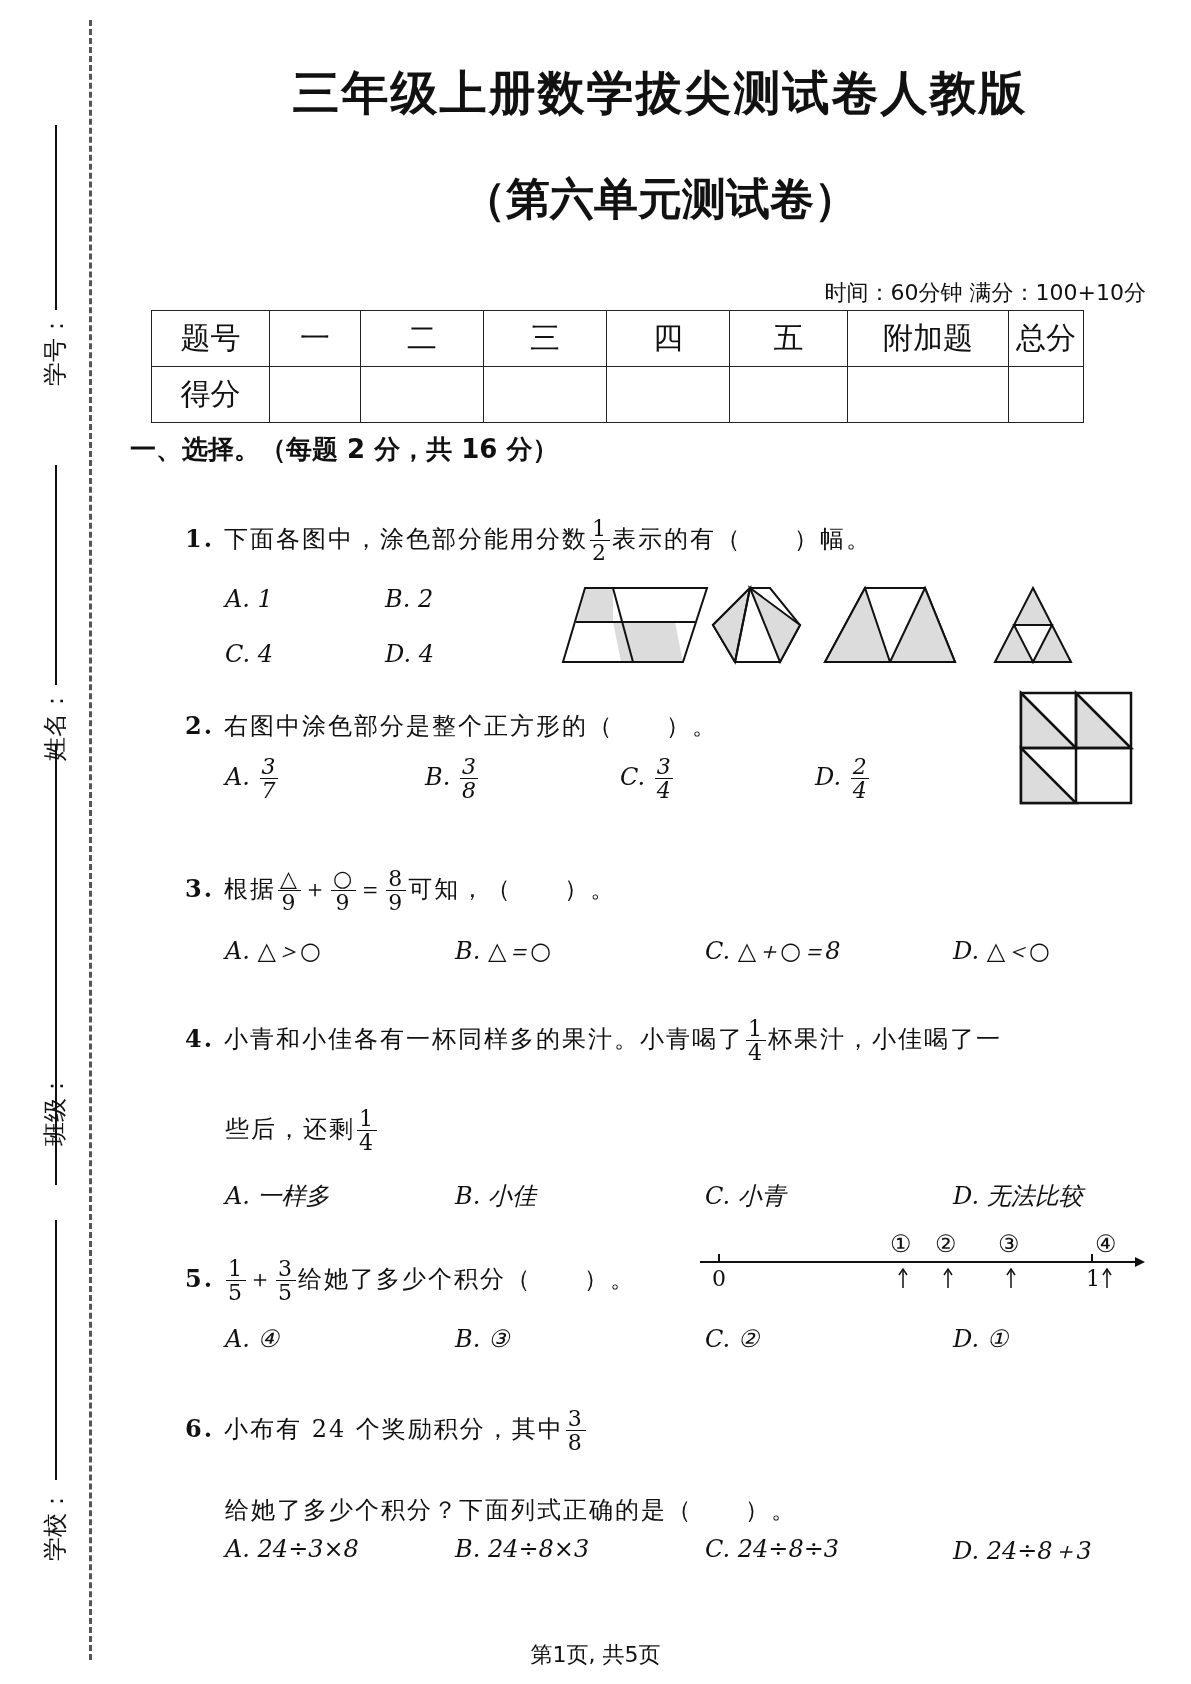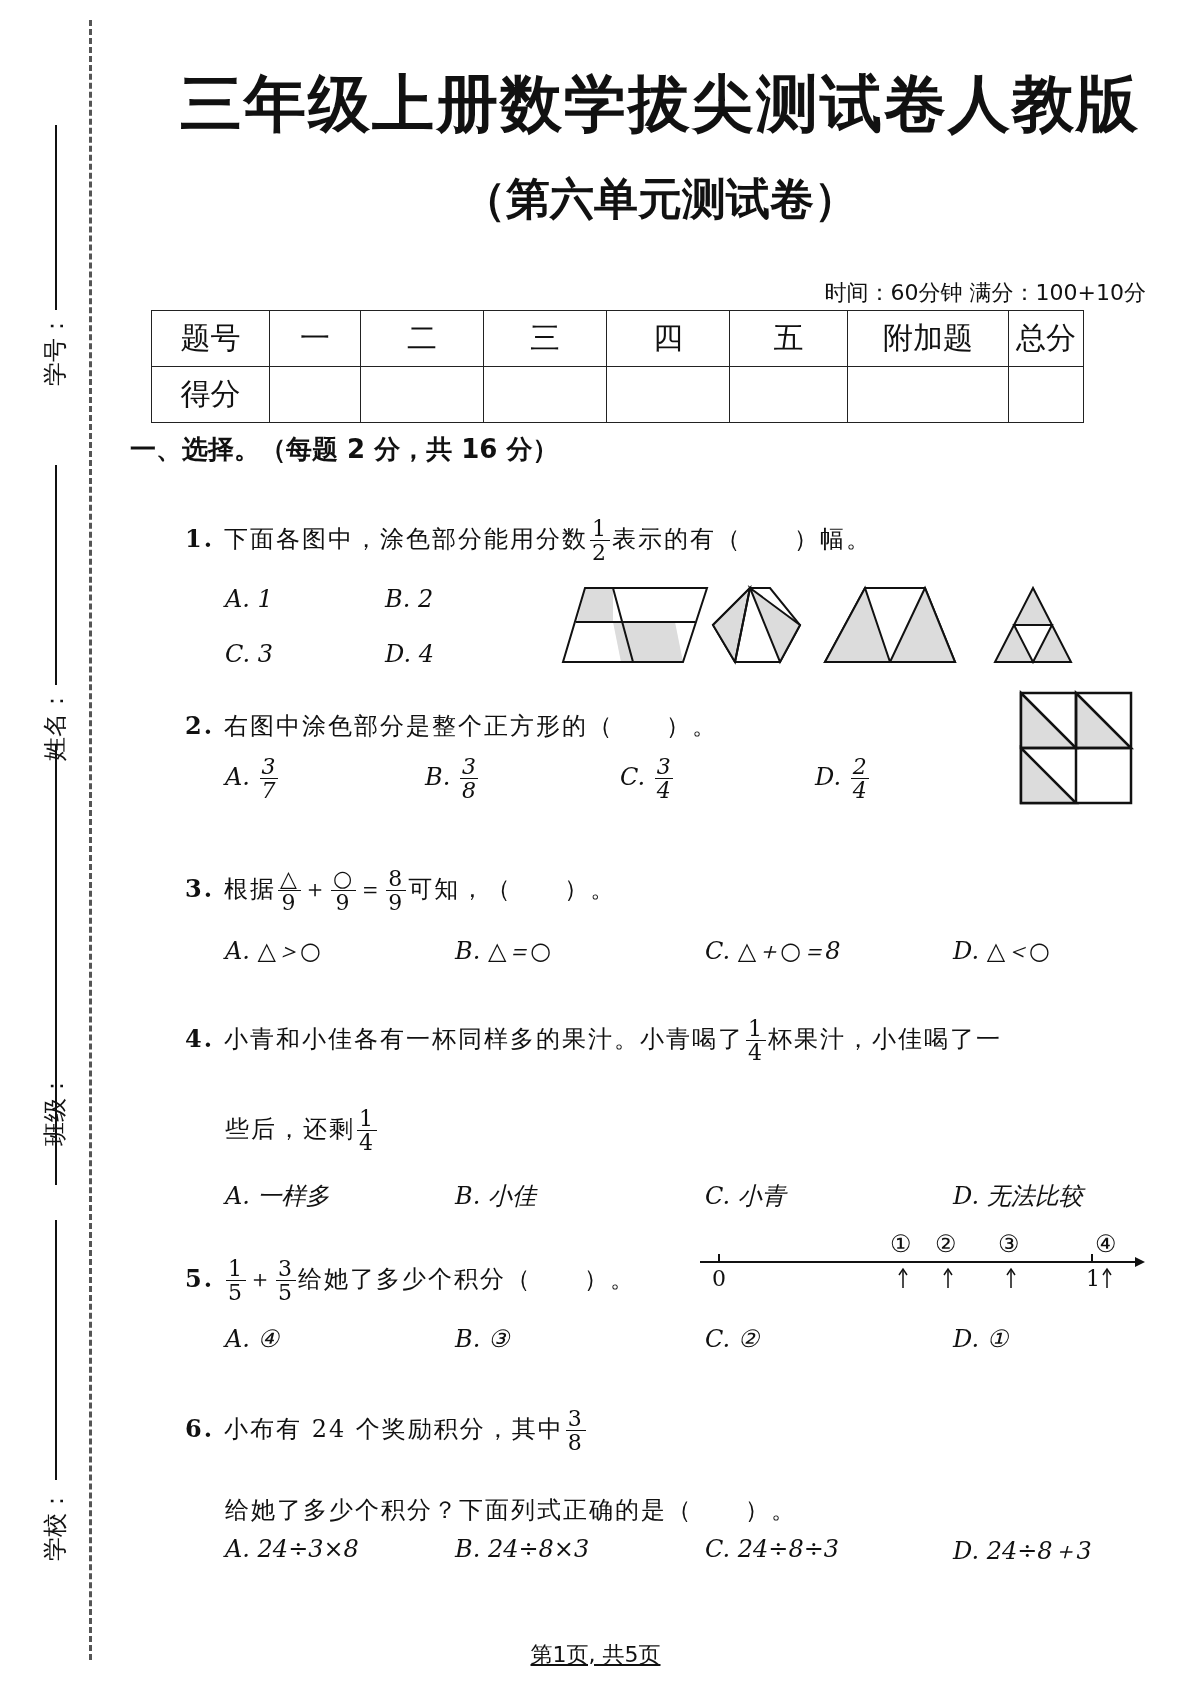--- a/index.html
+++ b/index.html
@@ -3,32 +3,32 @@
 <meta charset="utf-8">
 <style>
   html, body { margin:0; padding:0; background:#fff; }
   body { width:1191px; height:1684px; position:relative; overflow:hidden; color:#111;
          font-family:"DejaVu Serif","Liberation Serif",serif; }
   .sans { font-family:"DejaVu Sans","Liberation Sans",sans-serif; }
   .abs { position:absolute; }
   .dash-line { position:absolute; left:89px; top:20px; width:0; height:1640px; border-left:3px dashed #555; }
   .side-field { position:absolute; left:55px; width:0; border-left:2px solid #111; }
   .side-label { position:absolute; left:30px; width:50px; font-size:24px; transform:rotate(-90deg); transform-origin:center; text-align:center; white-space:nowrap; }
-  .title { position:absolute; left:170px; top:62px; width:980px; text-align:center; font-size:62px; font-weight:bold; letter-spacing:2px; }
+  .title { position:absolute; left:170px; top:62px; width:980px; text-align:center; font-size:47px; font-weight:bold; letter-spacing:2px; }
   .subtitle { position:absolute; left:170px; top:170px; width:980px; text-align:center; font-size:44px; font-weight:bold; }
   .meta { position:absolute; right:45px; top:278px; font-size:22px; }
   table.score { position:absolute; left:151px; top:310px; width:933px; border-collapse:collapse; }
   table.score td { border:1.5px solid #222; height:53px; text-align:center; font-size:30px; }
   .sec { position:absolute; left:130px; top:432px; font-size:26px; font-weight:bold; }
   .q { position:absolute; font-size:24px; letter-spacing:2px; white-space:nowrap;margin-top:12px; }
   .qn { font-weight:bold; margin-right:10px; }
   .frac { display:inline-flex; flex-direction:column; align-items:center; vertical-align:middle; margin:0 2px; font-size:22px; line-height:1.05; }
   .frac .num { border-bottom:1.5px solid #111; padding:0 2px; }
   .opt { position:absolute; font-size:24px; white-space:nowrap;font-style:italic; }
-  .footer { position:absolute; left:0; width:1191px; top:1640px; text-align:center; font-size:22px;text-decoration:underline; }
+  .footer { position:absolute; left:0; width:1191px; top:1640px; text-align:center; font-size:22px; }
 </style>
 </head>
 <body>
 
 <div class="dash-line"></div>
 
 <div class="side-field" style="top:125px;height:185px"></div>
 <div class="side-label sans" style="top:345px">学号：</div>
 <div class="side-field" style="top:465px;height:220px"></div>
 <div class="side-label sans" style="top:720px">姓名：</div>
@@ -69,21 +69,21 @@
 <div class="sec sans">一、选择。（每题 2 分，共 16 分）</div>
 
 <div class="q" style="left:185px;top:505px">
   <span class="qn">1.</span><span>下面各图中，涂色部分能用分数</span><span class="frac">
       <span class="num">1</span>
       <span>2</span>
     </span><span>表示的有（　　）幅。</span>
 </div>
 <div class="opt" style="left:225px;top:585px">A.  1</div>
 <div class="opt" style="left:385px;top:585px">B.  2</div>
-<div class="opt" style="left:225px;top:640px">C.  3</div>
+<div class="opt" style="left:225px;top:640px">C.  4</div>
 <div class="opt" style="left:385px;top:640px">D.  4</div>
 
 <svg class="abs" style="left:555px;top:580px" width="620" height="90">
   <g stroke="#111" stroke-width="2" fill="none">
     <polygon points="22,42 58,42 58,8 30,8" fill="#dcdcdc" stroke="none"></polygon>
     <polygon points="58,42 120,42 128,82 66,82" fill="#dcdcdc" stroke="none"></polygon>
     <polygon points="30,8 152,8 128,82 8,82"></polygon>
     <line x1="21" y1="42" x2="140" y2="42"></line>
     <line x1="58" y1="8" x2="78" y2="82"></line>
   </g>

